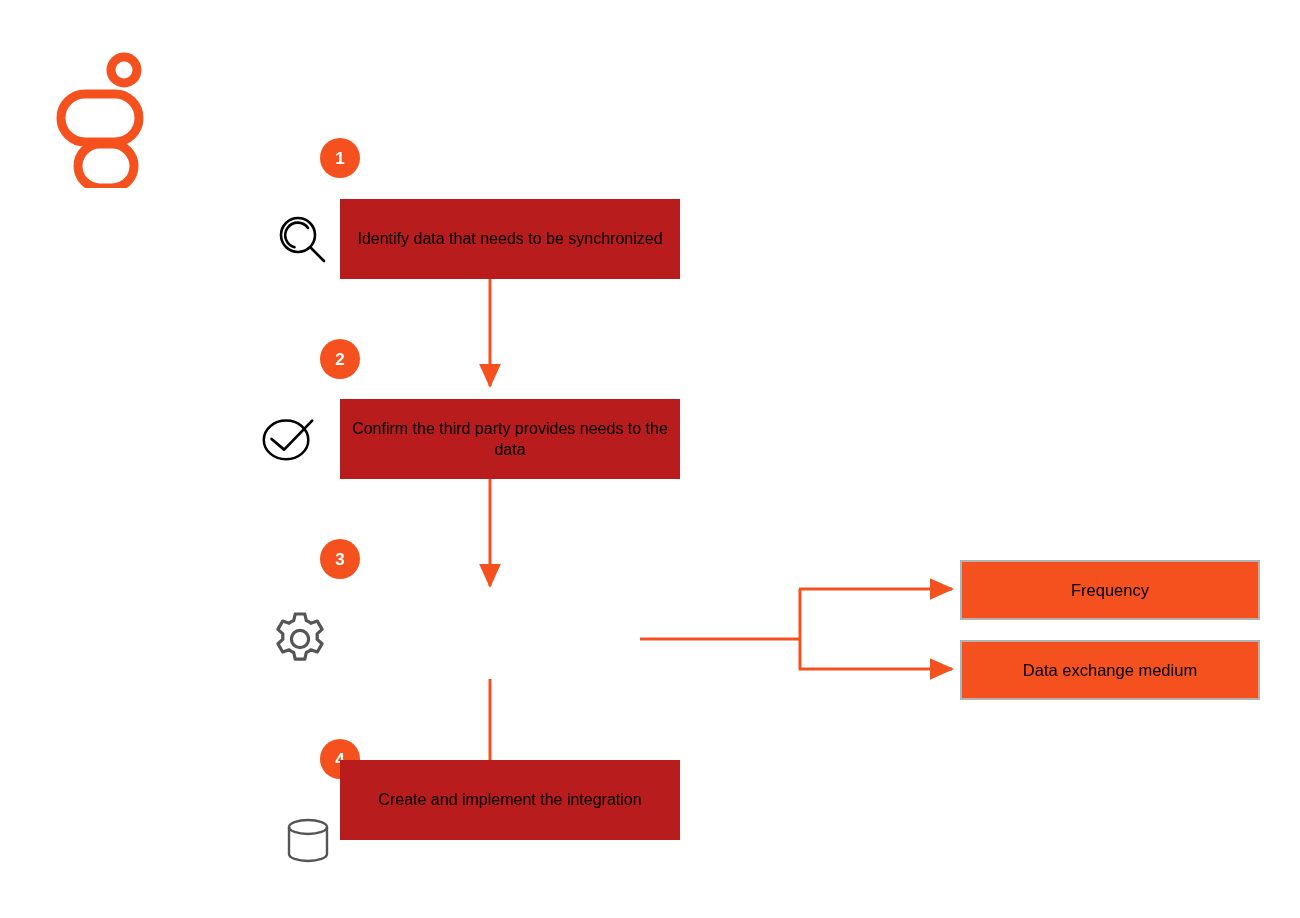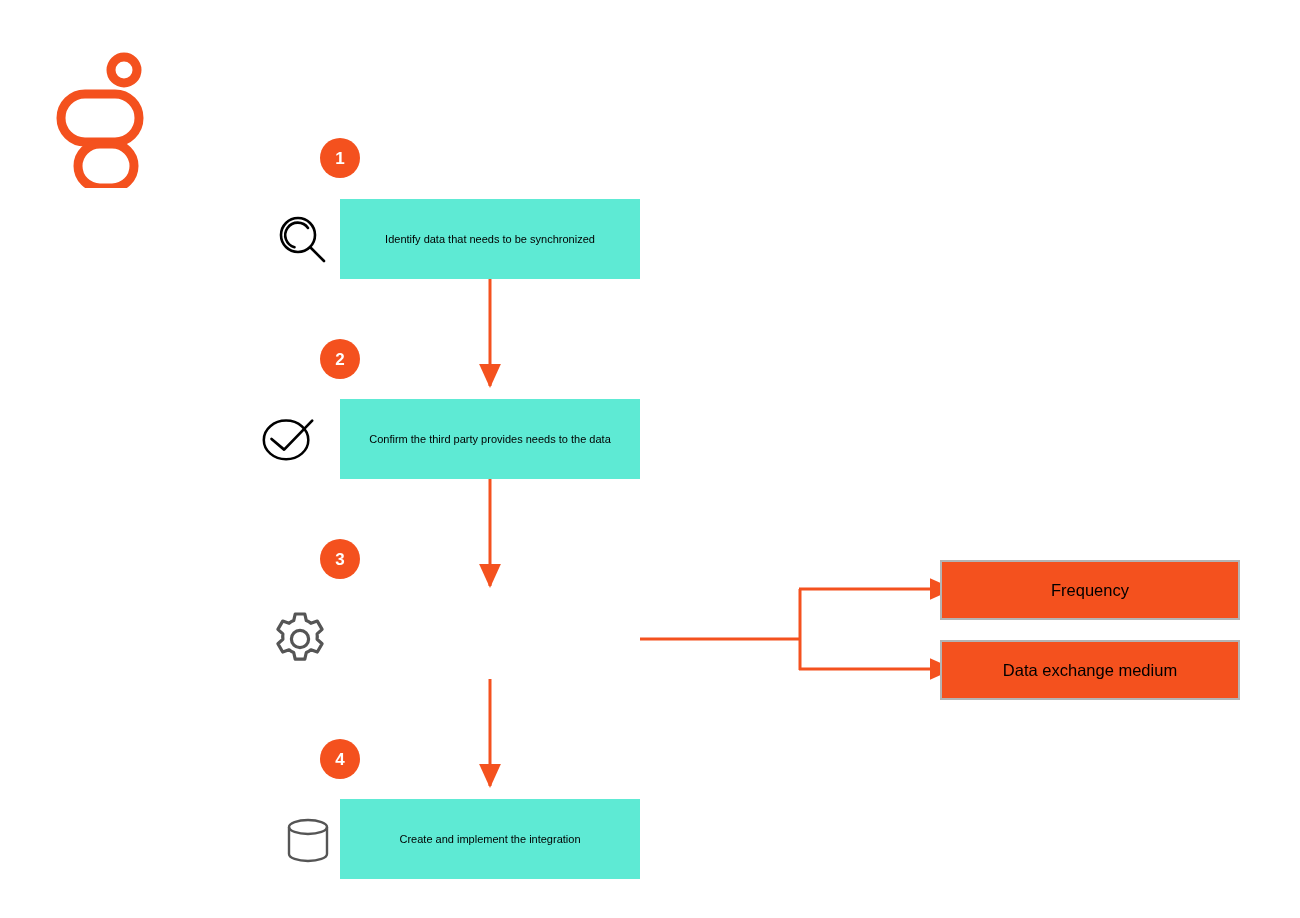--- a/index.html
+++ b/index.html
@@ -50,37 +50,37 @@
     height: 60px;
     display: flex;
     align-items: center;
     justify-content: center;
   }
 
   
   .gbox {
     position: absolute;
     left: 340px;
-    width: 300px;
-    background: #5eead4;
+    width: 340px;
+    background: #b91c1c;
     color: #000000;
-    font-size: 11px;
+    font-size: 16px;
     line-height: 1.32;
     text-align: center;
     display: flex;
     align-items: center;
     justify-content: center;
     padding: 0 6px;
     box-sizing: border-box;
   }
 
   
   .obox {
     position: absolute;
-    left: 940px;
+    left: 960px;
     width: 300px;
     height: 60px;
     background: #f4511e;
     border: 2px solid #b3b3b3;
     color: #000000;
     font-size: 16.5px;
     text-align: center;
     display: flex;
     align-items: center;
     justify-content: center;
@@ -175,15 +175,15 @@
 
   <div class="badge" style="left:320px; top:739px;">4</div>
 
   <div class="step-icon" style="left:278px; top:812px;">
     <svg width="54" height="58" viewBox="0 0 54 58" xmlns="http://www.w3.org/2000/svg">
       <ellipse cx="27" cy="14" rx="19" ry="7" fill="none" stroke="#555555" stroke-width="2.4"></ellipse>
       <path d="M8 14 v27 a19 7 0 0 0 38 0 v-27" fill="none" stroke="#555555" stroke-width="2.4"></path>
     </svg>
   </div>
 
-  <div class="gbox" style="top:799px; height:80px;">Create and implement the integration</div>
+  <div class="gbox" style="top:760px; height:80px;">Create and implement the integration</div>
 
 </div>
 
 </body></html>

